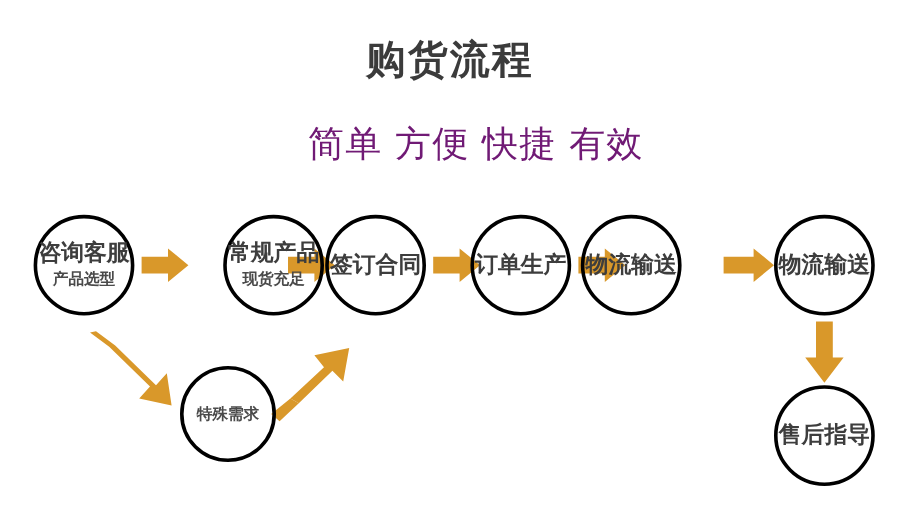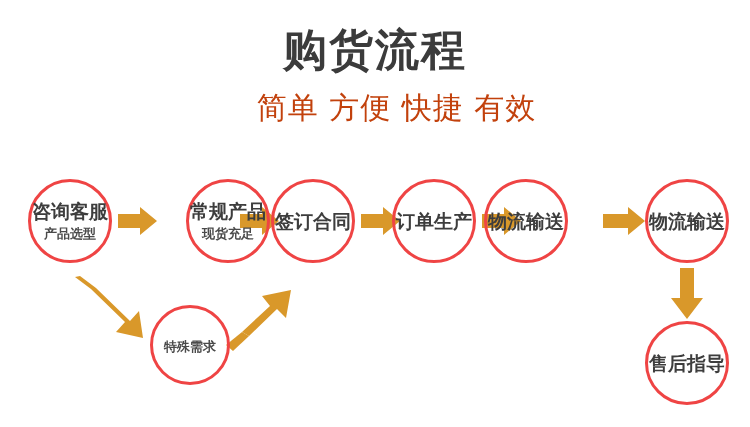--- a/index.html
+++ b/index.html
@@ -22,34 +22,34 @@
   .header {
     position: absolute;
     left: 0;
     top: 0;
     width: 750px;
     text-align: center;
   }
   .title {
     margin: 0;
     padding-top: 22px;
-    font-size: 44px;
+    font-size: 33px;
     line-height: 56px;
     font-weight: bold;
     letter-spacing: 2px;
     color: #3b3b3b;
     font-family: "DejaVu Sans", "Liberation Sans", sans-serif;
   }
   .subtitle {
-    margin: 3px;
+    margin: 16px;
     padding-top: 10px;
     font-size: 30px;
     line-height: 34px;
     letter-spacing: 1px;
-    color: #c2410c;
+    color: #701a75;
     font-weight: normal;
     font-family: "DejaVu Sans", "Liberation Sans", sans-serif;
     padding-left: 43px;
   }
 
   
   .flow {
     position: absolute;
     left: 0;
     top: 0;
@@ -63,21 +63,21 @@
     width: 750px;
     height: 427px;
     pointer-events: none;
   }
 
   
   .node {
     position: absolute;
     box-sizing: border-box;
     border-radius: 50%;
-    border: 3px solid #ef4444;
+    border: 3px solid #000000;
     background: transparent;
   }
   .node-text {
     position: absolute;
     left: 50%;
     top: 50%;
     transform: translate(-50%, -50%);
     width: 128px;
     text-align: center;
     white-space: nowrap;

